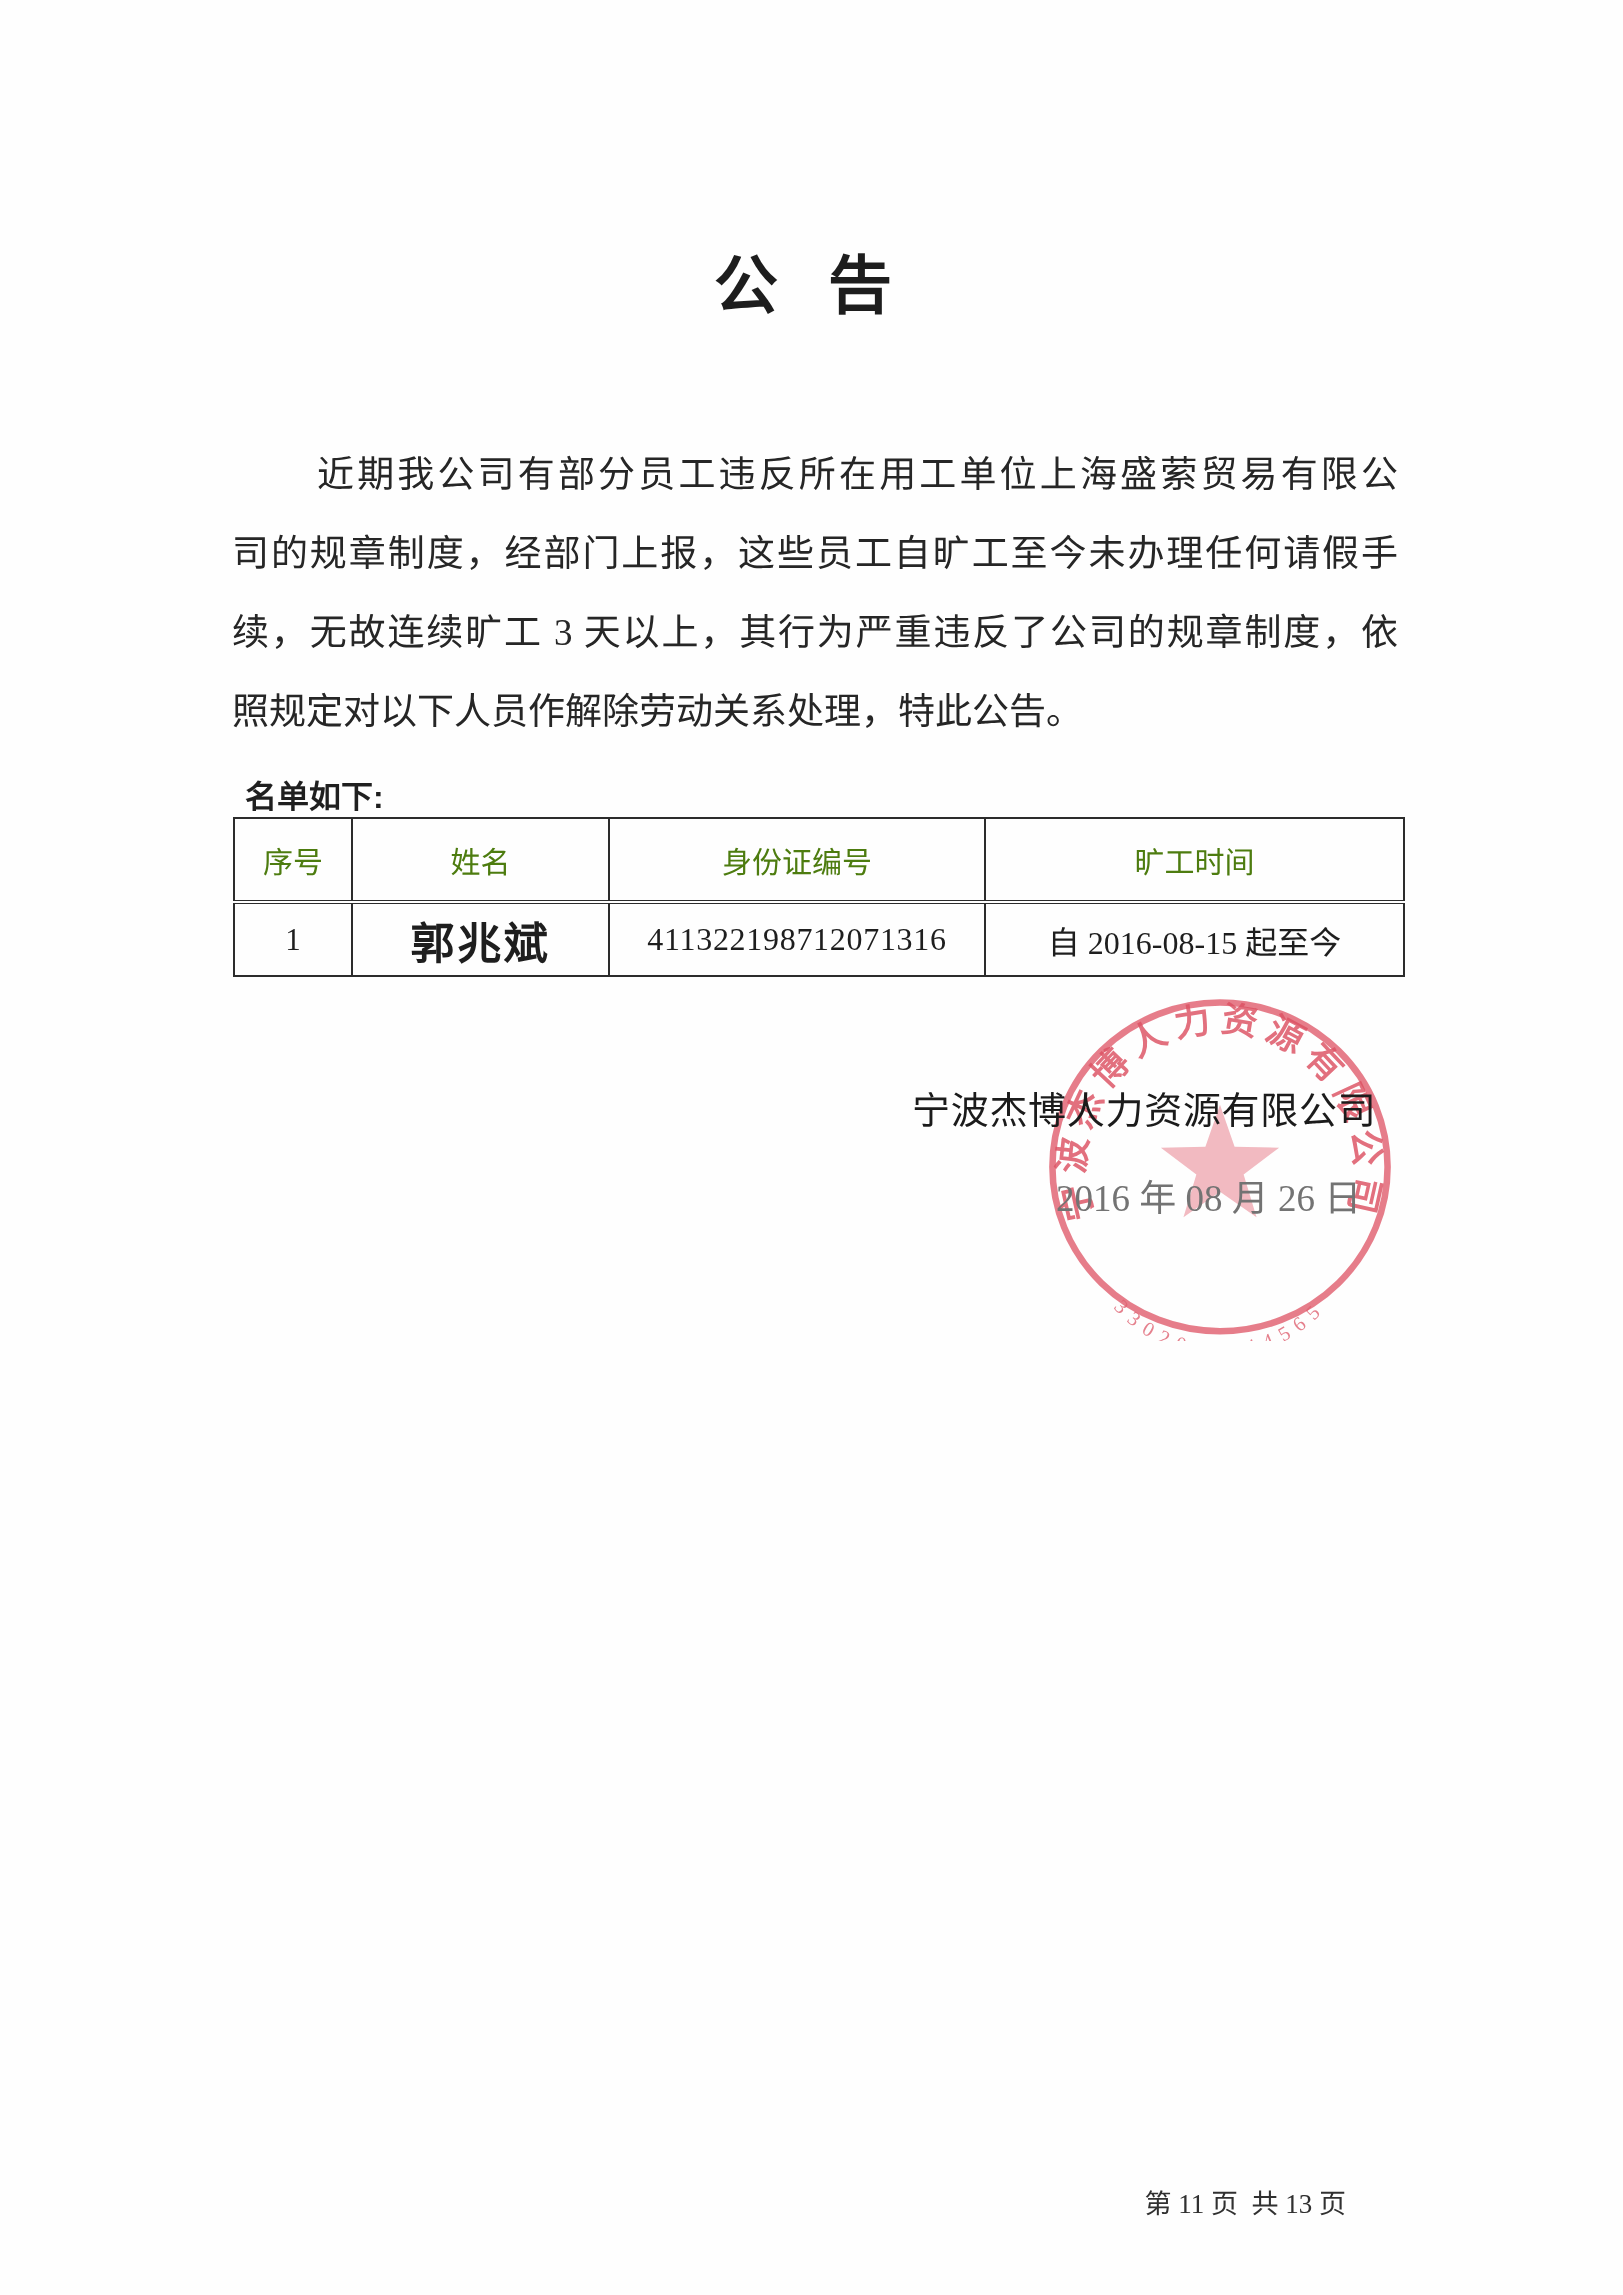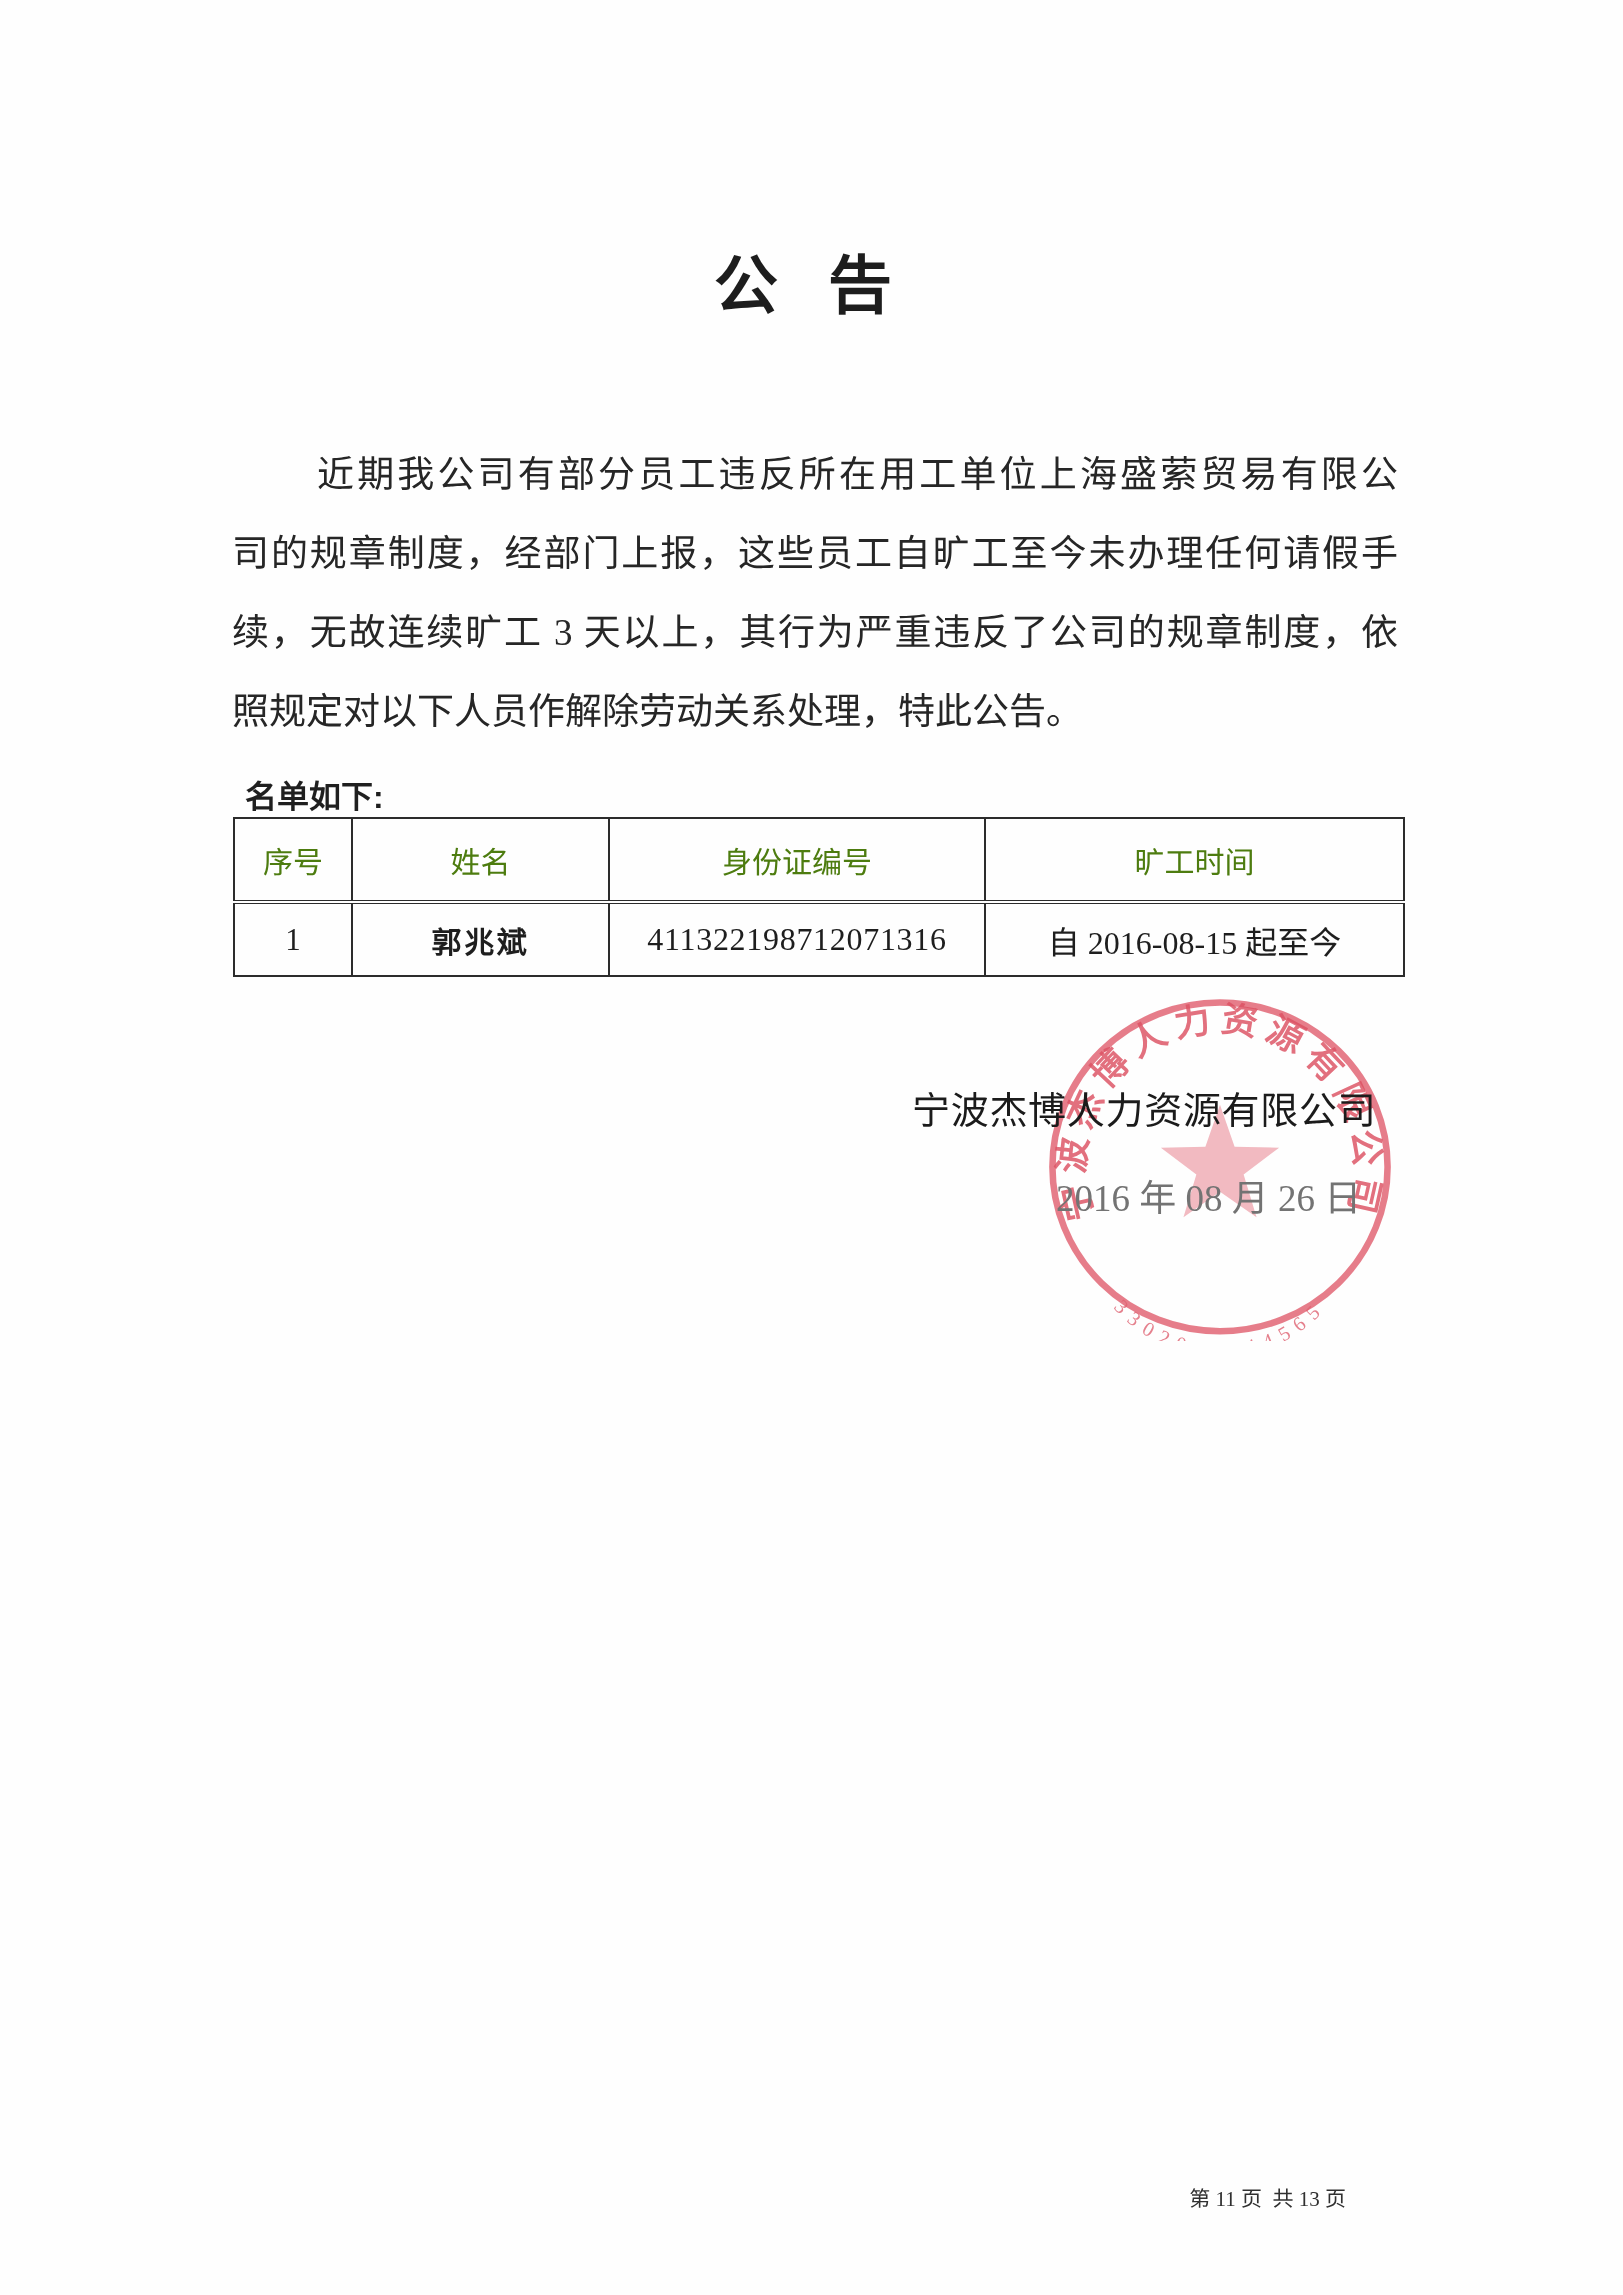--- a/index.html
+++ b/index.html
@@ -25,29 +25,29 @@
     border-collapse:collapse;table-layout:fixed;
   }
   table.absence, table.absence th, table.absence td{border:2px solid #2c2c2c;}
   table.absence{border-width:2.6px;}
   table.absence th{
     height:79px;font-size:30px;font-weight:400;color:#4d7c0f;text-align:center;vertical-align:middle;
     border-bottom:4.6px double #2c2c2c;
   }
   table.absence td{height:69px;text-align:center;vertical-align:middle;color:#1e1e1e;}
   .cell-index{font-size:31px;}
-  .cell-name{font-size:30px;font-weight:700;font-family:"Liberation Sans","DejaVu Sans",sans-serif;letter-spacing:2.6px;}
+  .cell-name{font-size:44px;font-weight:700;font-family:"Liberation Sans","DejaVu Sans",sans-serif;letter-spacing:2.6px;}
   .cell-id{font-size:32px;letter-spacing:0.7px;}
   .cell-time{font-size:32px;font-weight:400;white-space:pre;}
   .company-sign{position:absolute;left:912px;top:1080px;font-size:38px;color:#1b1b1b;letter-spacing:0.7px;z-index:3;}
   .sign-date{position:absolute;left:1056px;top:1168px;font-size:37px;color:#737373;white-space:pre;z-index:3;}
   .seal{position:absolute;left:1045px;top:998px;width:350px;height:343px;z-index:2;}
   .page-footer{
     position:absolute;top:2182px;left:0;width:1346px;text-align:right;
-    font-size:21px;color:#303030;white-space:pre;
+    font-size:27px;color:#303030;white-space:pre;
   }
 </style>
 </head>
 <body>
 
 <div class="page">
 
   <div class="doc-title">公 告</div>
 
   <div class="body-text">

